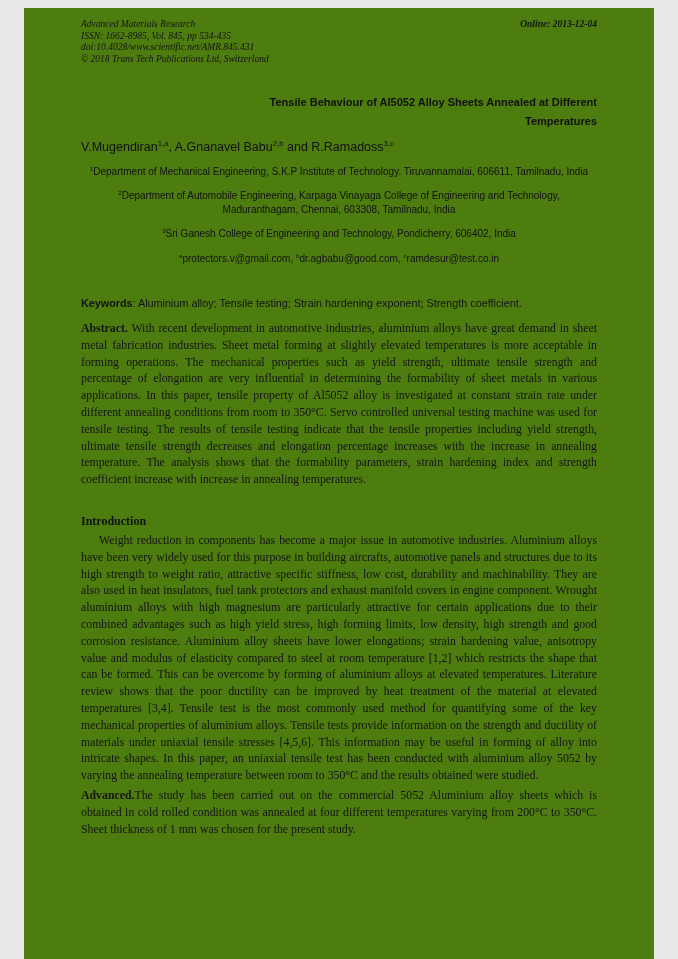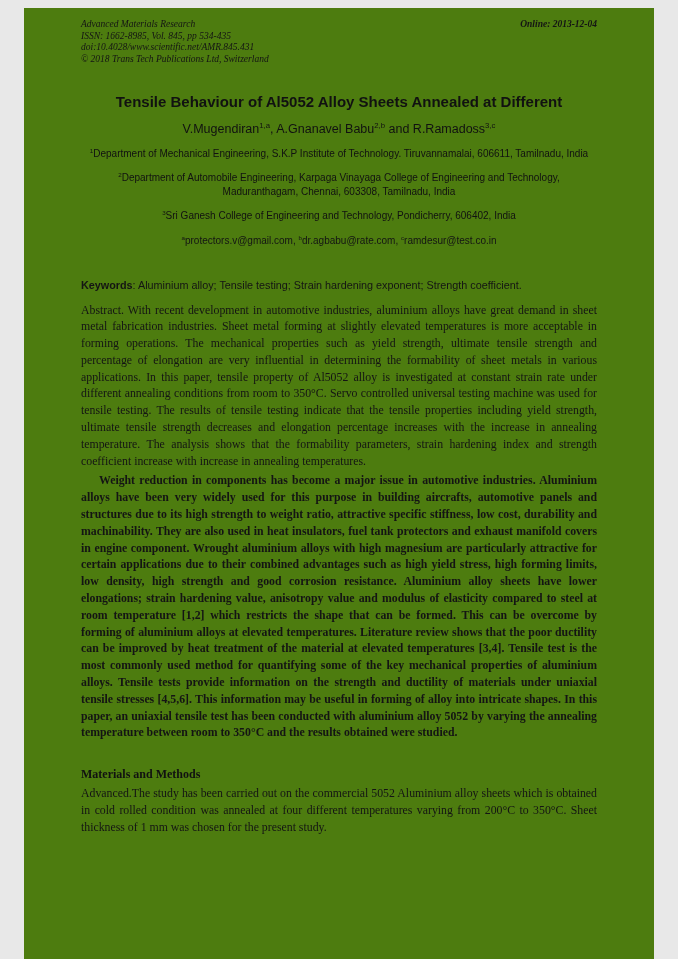--- a/index.html
+++ b/index.html
@@ -25,30 +25,29 @@
     font-style: italic;
     font-size: 9.5px;
     line-height: 11.5px;
   }
   .header-left div { white-space: nowrap; }
   .header-right { white-space: nowrap; font-weight: bold; }
 
   
   .paper-title {
     margin-top: 28px;
-    text-align: center;
+    text-align: right;
     font-family: "Liberation Sans", sans-serif;
     font-weight: bold;
-    font-size: 15px;
+    font-size: 11px;
     line-height: 18.5px;
     color: #111111;
   }
   .authors-line {
     margin-top: 9px;
-    text-align: center;
     font-family: "Liberation Sans", sans-serif;
     font-size: 12.5px;
     line-height: 16px;
     color: #111111;
   }
   .authors-line sup, .affil sup, .emails-line sup {
     font-size: 0.62em;
     line-height: 0;
   }
   .affil {
@@ -91,59 +90,60 @@
   }
   .abstract-para { margin-top: 9px; }
   .section-heading {
     margin-top: 26px;
     font-family: "Liberation Serif", serif;
     font-weight: bold;
     font-size: 12px;
     line-height: 15px;
     color: #111111;
   }
-  .intro-para { margin-top: 3px; text-indent: 18px; font-weight: bold; }
+  .intro-para { margin-top: 3px; text-indent: 18px; }
   .materials-para { margin-top: 3px; }
-  .bold-runin { font-weight: normal; }
+  .bold-runin { font-weight: bold; }
 </style>
 </head>
 <body>
 
 <div class="page">
   <div class="inner">
 
     <div class="header-row">
       <div class="header-left">
         <div>Advanced Materials Research</div>
         <div>ISSN: 1662-8985, Vol. 845, pp 534-435</div>
         <div>doi:10.4028/www.scientific.net/AMR.845.431</div>
         <div>© 2018 Trans Tech Publications Ltd, Switzerland</div>
       </div>
       <div class="header-right">Online: 2013-12-04</div>
     </div>
 
     <div class="paper-title">
       <div>Tensile Behaviour of Al5052 Alloy Sheets Annealed at Different</div>
+      <div>Temperatures</div>
     </div>
 
     <div class="authors-line"><span>V.Mugendiran</span><sup>1,a</sup><span>, A.Gnanavel Babu</span><sup>2,b</sup><span> and R.Ramadoss</span><sup>3,c</sup></div>
 
     <div class="affil affil-narrow"><sup>1</sup><span>Department of Mechanical Engineering, S.K.P Institute of Technology. Tiruvannamalai, 606611, Tamilnadu, India</span></div>
 
     <div class="affil affil-narrow"><sup>2</sup><span>Department of Automobile Engineering, Karpaga Vinayaga College of Engineering and Technology, Maduranthagam, Chennai, 603308, Tamilnadu, India</span></div>
 
     <div class="affil"><sup>3</sup><span>Sri Ganesh College of Engineering and Technology, Pondicherry, 606402, India</span></div>
 
-    <div class="emails-line"><sup>a</sup><span>protectors.v@gmail.com, </span><sup>b</sup><span>dr.agbabu@rate.com, </span><sup>c</sup><span>ramdesur@test.co.in</span></div>
+    <div class="emails-line"><sup>a</sup><span>protectors.v@gmail.com, </span><sup>b</sup><span>dr.agbabu@good.com, </span><sup>c</sup><span>ramdesur@test.co.in</span></div>
 
     <div class="keywords-line"><b>Keywords</b><span>: Aluminium alloy; Tensile testing; Strain hardening exponent; Strength coefficient.</span></div>
 
     <div class="body-text abstract-para"><span class="bold-runin">Abstract.</span><span> With recent development in automotive industries, aluminium alloys have great demand in sheet metal fabrication industries. Sheet metal forming at slightly elevated temperatures is more acceptable in forming operations. The mechanical properties such as yield strength, ultimate tensile strength and percentage of elongation are very influential in determining the formability of sheet metals in various applications. In this paper, tensile property of Al5052 alloy is investigated at constant strain rate under different annealing conditions from room to 350°C. Servo controlled universal testing machine was used for tensile testing. The results of tensile testing indicate that the tensile properties including yield strength, ultimate tensile strength decreases and elongation percentage increases with the increase in annealing temperature. The analysis shows that the formability parameters, strain hardening index and strength coefficient increase with increase in annealing temperatures.</span></div>
 
+    <div class="section-heading">Introduction</div>
 
     <div class="body-text intro-para">Weight reduction in components has become a major issue in automotive industries. Aluminium alloys have been very widely used for this purpose in building aircrafts, automotive panels and structures due to its high strength to weight ratio, attractive specific stiffness, low cost, durability and machinability. They are also used in heat insulators, fuel tank protectors and exhaust manifold covers in engine component. Wrought aluminium alloys with high magnesium are particularly attractive for certain applications due to their combined advantages such as high yield stress, high forming limits, low density, high strength and good corrosion resistance. Aluminium alloy sheets have lower elongations; strain hardening value, anisotropy value and modulus of elasticity compared to steel at room temperature [1,2] which restricts the shape that can be formed. This can be overcome by forming of aluminium alloys at elevated temperatures. Literature review shows that the poor ductility can be improved by heat treatment of the material at elevated temperatures [3,4]. Tensile test is the most commonly used method for quantifying some of the key mechanical properties of aluminium alloys. Tensile tests provide information on the strength and ductility of materials under uniaxial tensile stresses [4,5,6]. This information may be useful in forming of alloy into intricate shapes. In this paper, an uniaxial tensile test has been conducted with aluminium alloy 5052 by varying the annealing temperature between room to 350°C and the results obtained were studied.</div>
 
-    <div class="section-heading">Materials and Methods</div>
 
     <div class="body-text materials-para"><span class="bold-runin">Advanced.</span><span>The study has been carried out on the commercial 5052 Aluminium alloy sheets which is obtained in cold rolled condition was annealed at four different temperatures varying from 200°C to 350°C. Sheet thickness of 1 mm was chosen for the present study.</span></div>
 
   </div>
 </div>
 
 </body></html>

